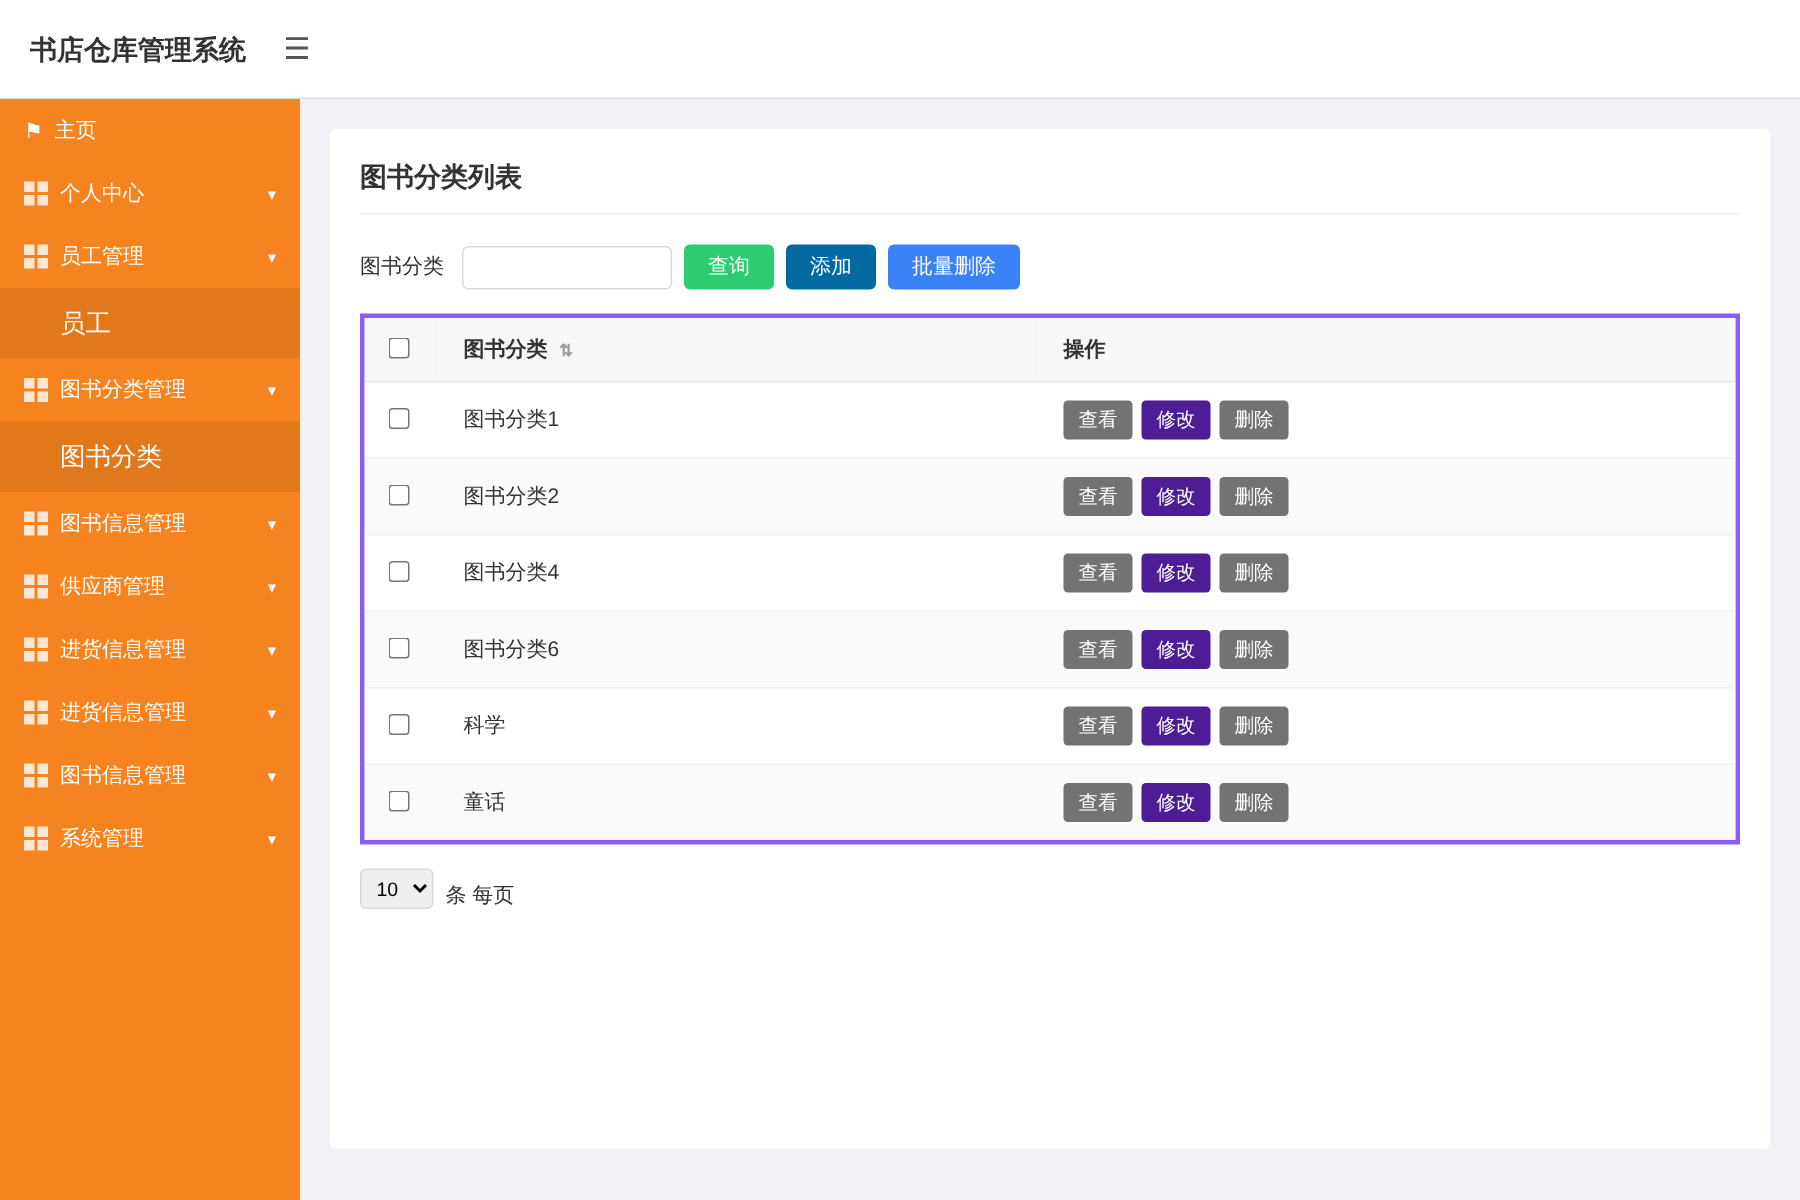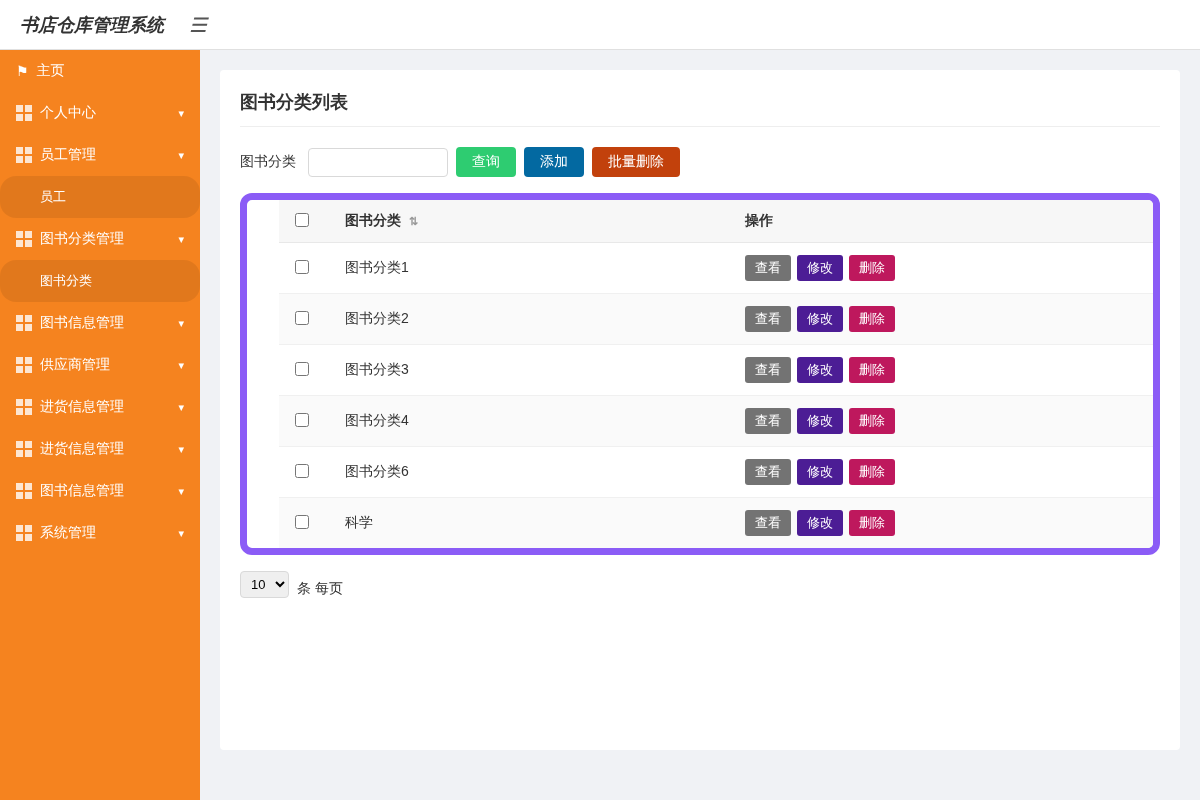--- a/index.html
+++ b/index.html
@@ -1,27 +1,26 @@
 <!DOCTYPE html>
 <html><head>
   <meta charset="utf-8">
   <style>
     * { box-sizing: border-box; margin: 0; padding: 0; }
     body { font-family: "Microsoft YaHei", Arial, sans-serif; font-size: 14px; background: #f0f2f5; display: flex; flex-direction: column; height: 800px; overflow: hidden; }
 
     
     .header {
-      height: 50px;
+      height: 66px;
       background: #fff;
       display: flex;
       align-items: center;
       padding: 0 20px;
       border-bottom: 1px solid #e0e0e0;
       z-index: 100;
-      font-style: italic;
     }
     .header-title {
       font-size: 18px;
       font-weight: bold;
       color: #333;
       margin-right: 20px;
     }
     .menu-toggle {
       font-size: 20px;
       cursor: pointer;
@@ -70,22 +69,21 @@
       margin-right: 8px;
       font-size: 14px;
     }
     .sidebar-item .chevron {
       margin-left: auto;
       font-size: 11px;
     }
     .sidebar-item.sub-item {
       padding-left: 40px;
       background: rgba(0,0,0,0.08);
-      font-size: 13px;
-      border-radius: 16px;
+      font-size: 17px;
     }
 
     
     .content {
       flex: 1;
       background: #f0f2f5;
       overflow-y: auto;
       padding: 20px;
     }
 
@@ -130,28 +128,27 @@
       padding: 6px 16px;
       border: none;
       border-radius: 4px;
       cursor: pointer;
       font-size: 14px;
       color: #fff;
       font-family: "Microsoft YaHei", Arial, sans-serif;
     }
     .btn-query { background: #2ecc71; }
     .btn-add { background: #0369a1; }
-    .btn-delete-batch { background: #c2410c; }
+    .btn-delete-batch { background: #3b82f6; }
 
     
     .table-wrap {
-      border: 7px solid #8b5cf6;
-      border-radius: 12px;
+      border: 3px solid #8b5cf6;
+      border-radius: 0;
       overflow: hidden;
-      padding-left: 32px;
     }
     table {
       width: 100%;
       border-collapse: collapse;
     }
     thead tr {
       background: #f7f7f7;
     }
     thead th {
       padding: 12px 16px;
@@ -178,21 +175,21 @@
 
     input[type="checkbox"] {
       width: 14px;
       height: 14px;
       cursor: pointer;
     }
 
     .action-btns { display: flex; gap: 6px; }
     .btn-view { background: #737373; padding: 4px 10px; font-size: 13px; border-radius: 3px; color: #fff; border: none; cursor: pointer; }
     .btn-edit { background: #4c1d95; padding: 4px 10px; font-size: 13px; border-radius: 3px; color: #fff; border: none; cursor: pointer; }
-    .btn-remove { background: #be185d; padding: 4px 10px; font-size: 13px; border-radius: 3px; color: #fff; border: none; cursor: pointer; }
+    .btn-remove { background: #737373; padding: 4px 10px; font-size: 13px; border-radius: 3px; color: #fff; border: none; cursor: pointer; }
 
     .sort-icon { font-size: 11px; color: #999; margin-left: 4px; }
 
     
     .pagination-area {
       display: flex;
       align-items: flex-end;
       margin-top: 16px;
       gap: 8px;
     }
@@ -379,54 +376,54 @@
                 <td>
                   <div class="action-btns">
                     <button class="btn-view">查看</button>
                     <button class="btn-edit">修改</button>
                     <button class="btn-remove">删除</button>
                   </div>
                 </td>
               </tr>
               <tr>
                 <td><input type="checkbox" style=""></td>
-                <td>图书分类3</td>
+                <td>图书分类4</td>
                 <td>
                   <div class="action-btns">
                     <button class="btn-view">查看</button>
                     <button class="btn-edit">修改</button>
                     <button class="btn-remove">删除</button>
                   </div>
                 </td>
               </tr>
               <tr>
                 <td><input type="checkbox" style=""></td>
-                <td>图书分类4</td>
+                <td>图书分类6</td>
                 <td>
                   <div class="action-btns">
                     <button class="btn-view">查看</button>
                     <button class="btn-edit">修改</button>
                     <button class="btn-remove">删除</button>
                   </div>
                 </td>
               </tr>
               <tr>
                 <td><input type="checkbox" style=""></td>
-                <td>图书分类6</td>
+                <td>科学</td>
                 <td>
                   <div class="action-btns">
                     <button class="btn-view">查看</button>
                     <button class="btn-edit">修改</button>
                     <button class="btn-remove">删除</button>
                   </div>
                 </td>
               </tr>
               <tr>
                 <td><input type="checkbox" style=""></td>
-                <td>科学</td>
+                <td>童话</td>
                 <td>
                   <div class="action-btns">
                     <button class="btn-view">查看</button>
                     <button class="btn-edit">修改</button>
                     <button class="btn-remove">删除</button>
                   </div>
                 </td>
               </tr>
             </tbody>
         </table>

